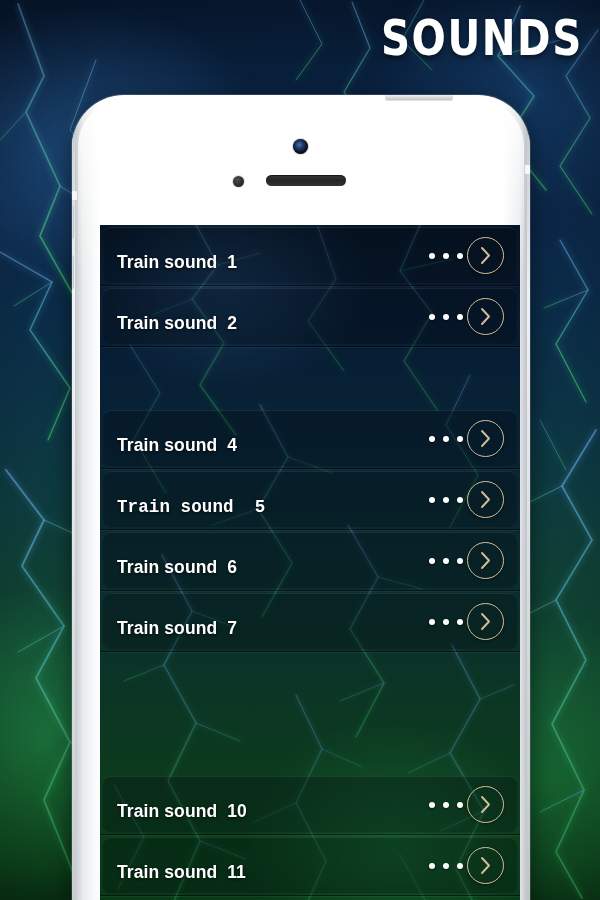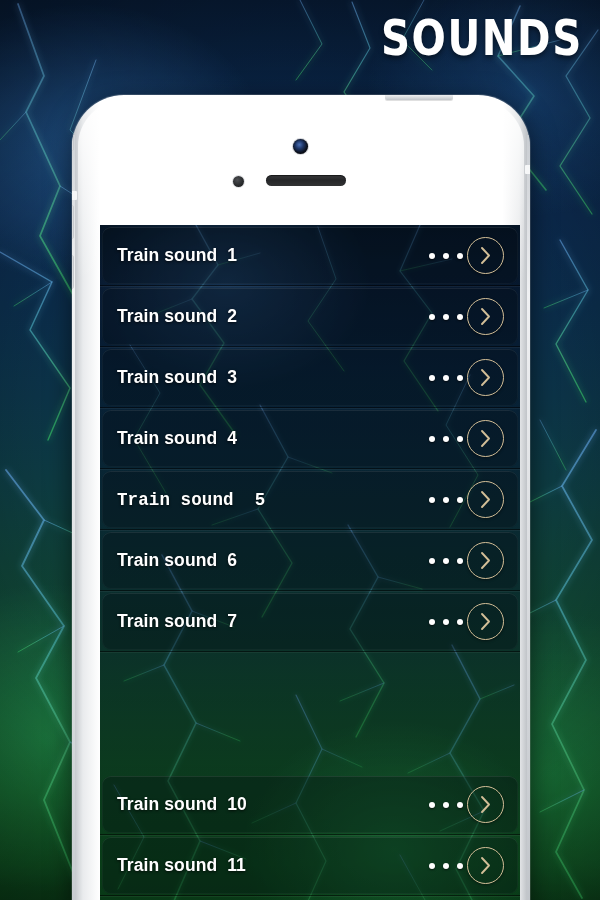--- a/index.html
+++ b/index.html
@@ -161,21 +161,21 @@
     background:rgba(2,10,16,.30);
     box-shadow:inset 0 0 0 1px rgba(255,255,255,.035),
                inset 0 1px 0 rgba(255,255,255,.05);
   }
   .row-sep{
     position:absolute;left:0;right:0;bottom:0;height:1px;
     background:rgba(0,0,0,.55);
     box-shadow:0 1px 0 rgba(255,255,255,.05);
   }
   .row-label{
-    position:absolute;left:17px;top:0;height:61px;
+    position:absolute;left:17px;top:7px;height:61px;
     display:flex;align-items:center;
     font-size:17.5px;font-weight:bold;color:#ffffff;
     letter-spacing:.1px;white-space:pre;
     text-shadow:0 1px 3px rgba(0,0,0,.75);
   }
   .dots{
     position:absolute;left:329px;top:0;height:61px;width:34px;
     display:flex;align-items:center;justify-content:space-between;
   }
   .dots i{
@@ -340,35 +340,20 @@
               <i></i>
               <i></i>
             </div>
             <div class="go" style="border-color: rgb(210, 190, 151);">
               <svg width="15" height="19" viewBox="0 0 15 19">
                 <path d="M4 2 L11 9.5 L4 17" fill="none" stroke="#d2be97" stroke-width="1.9" stroke-linecap="round" stroke-linejoin="round"></path>
               </svg>
             </div>
             <div class="row-sep"></div>
           </div>
-          <div class="row" style="top: 122px;">
-            <div class="row-plate"></div>
-            <div class="row-label">Train sound  3</div>
-            <div class="dots">
-              <i></i>
-              <i></i>
-              <i></i>
-            </div>
-            <div class="go" style="border-color: rgb(210, 190, 151);">
-              <svg width="15" height="19" viewBox="0 0 15 19">
-                <path d="M4 2 L11 9.5 L4 17" fill="none" stroke="#d2be97" stroke-width="1.9" stroke-linecap="round" stroke-linejoin="round"></path>
-              </svg>
-            </div>
-            <div class="row-sep"></div>
-          </div>
           <div class="row" style="top: 183px;">
             <div class="row-plate"></div>
             <div class="row-label">Train sound  4</div>
             <div class="dots">
               <i></i>
               <i></i>
               <i></i>
             </div>
             <div class="go" style="border-color: rgb(210, 190, 151);">
               <svg width="15" height="19" viewBox="0 0 15 19">

